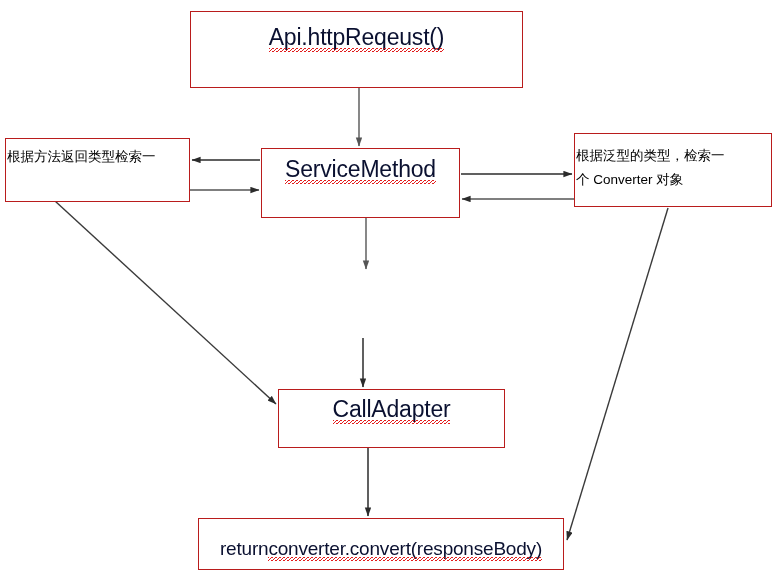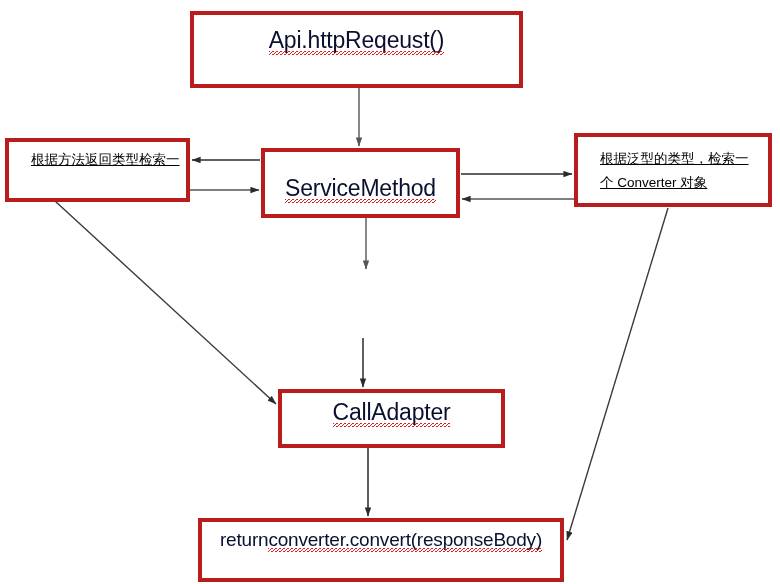--- a/index.html
+++ b/index.html
@@ -19,21 +19,21 @@
     position: absolute;
     left: 0;
     top: 0;
     width: 780px;
     height: 584px;
     pointer-events: none;
   }
   .node {
     position: absolute;
     box-sizing: border-box;
-    border: 4px solid #b91c1c;
+    border: 1px solid #b91c1c;
     background: #ffffff;
     color: #0a0a28;
   }
   
   .node.code {
     display: block;
     text-align: center;
     white-space: nowrap;
   }
   .node.code .label {
@@ -42,26 +42,25 @@
     font-size: 23px;
     line-height: 1;
     letter-spacing: -0.2px;
     color: #0a1030;
   }
   .node.code .label.sm {
     font-size: 19px;
   }
   
   .node.note {
-    padding: 6px 8px 6px 22px;
+    padding: 6px 8px 6px 1px;
     font-size: 13.5px;
     line-height: 24px;
     color: #000000;
     text-align: left;
-    text-decoration: underline;
   }
   .node.note .line {
     white-space: nowrap;
   }
   .sp {
     position: relative;
     display: inline-block;
   }
   
   .sq::after {
@@ -121,30 +120,30 @@
 
     <line x1="368" y1="448" x2="368" y2="516" stroke="#2b2b2b" stroke-width="1.5" marker-end="url(#ah)"></line>
 
     <line x1="668" y1="208" x2="567" y2="540" stroke="#3a3a3a" stroke-width="1.4" marker-end="url(#ah)"></line>
   </svg>
 
   <div class="node code" style="left:190px; top:11px; width:333px; height:77px; padding-top:14px;">
     <span class="label sq">Api.httpReqeust()</span>
   </div>
 
-  <div class="node code" style="left:261px; top:148px; width:199px; height:70px; padding-top:25px;">
+  <div class="node code" style="left:261px; top:148px; width:199px; height:70px; padding-top:9px;">
     <span class="label sq">ServiceMethod</span>
   </div>
 
 
   <div class="node code" style="left:278px; top:389px; width:227px; height:59px; padding-top:8px;">
     <span class="label sq">CallAdapter</span>
   </div>
 
-  <div class="node code" style="left:198px; top:518px; width:366px; height:64px; padding-top:8px;">
+  <div class="node code" style="left:198px; top:518px; width:366px; height:52px; padding-top:20px;">
     <span class="label sm"><span class="sp">return </span><span class="sp sq">converter.convert(responseBody)</span></span>
   </div>
 
   <div class="node note" style="left:5px; top:138px; width:185px; height:64px;">
     <div class="line">根据方法返回类型检索一</div>
   </div>
 
   <div class="node note" style="left:574px; top:133px; width:198px; height:74px; padding-top:10px;">
     <div class="line">根据泛型的类型，检索一</div>
     <div class="line">个 Converter 对象</div>

